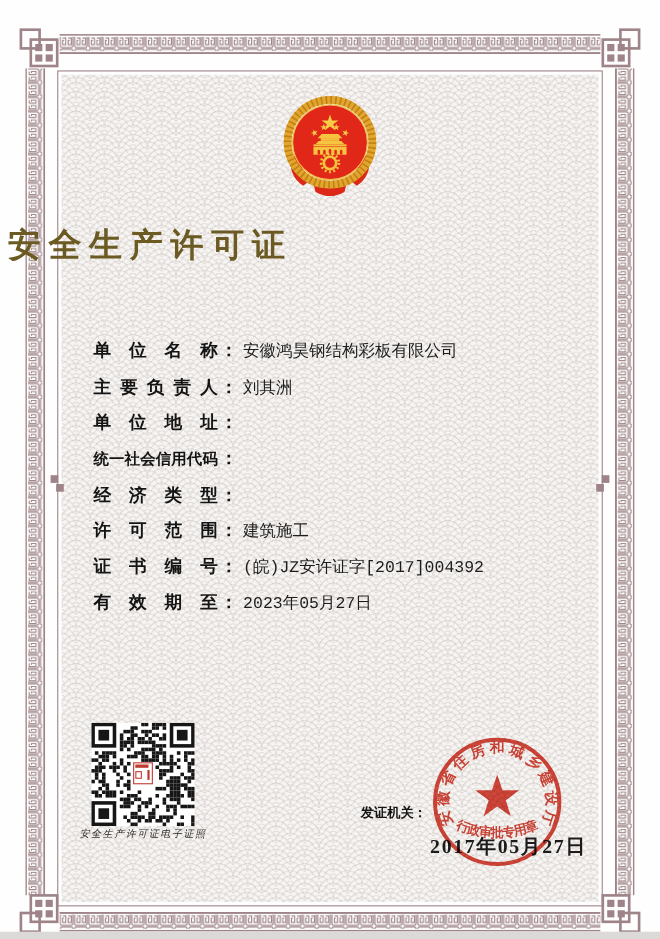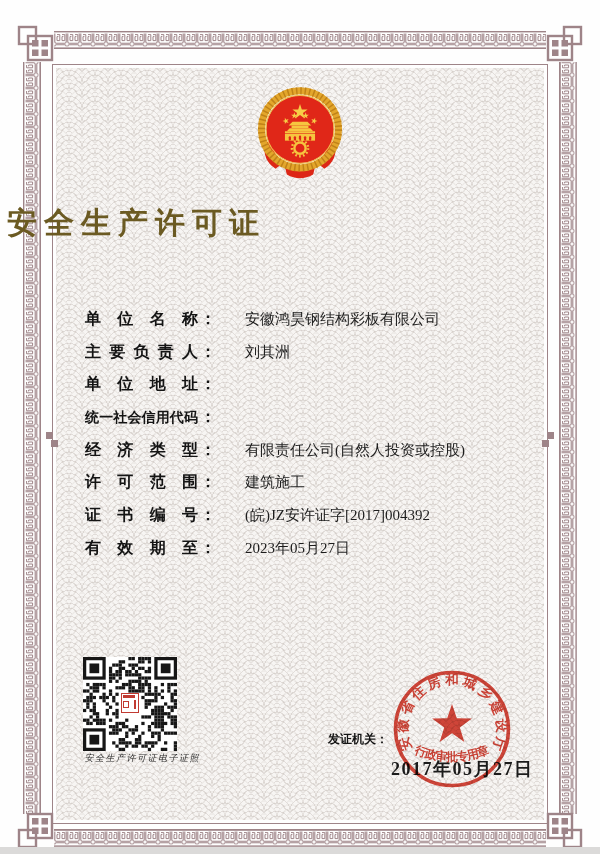--- a/index.html
+++ b/index.html
@@ -51,35 +51,35 @@
   .fields { position:absolute; left:85px; top:309px; width:470px; }
   .frow { display:flex; align-items:baseline; height:32.7px; }
   .flabel {
     display:inline-flex; justify-content:space-between;
     width:113px; flex:0 0 113px;
     font-size:16px; font-weight:bold; color:#141414;
   }
   .frow.tight .flabel { font-size:14px; letter-spacing:0; }
   .fcolon { font-size:16px; font-weight:bold; color:#141414; margin:0 5px 0 2px; }
   .fvalue {
-    font-family:Liberation Serif, serif;
-    font-size:15px; color:#1d1d1d;margin-left:24px;
+    font-family:Liberation Mono, monospace;
+    font-size:15px; color:#1d1d1d;
   }
 
   
   .qr { position:absolute; left:83px; top:657px; width:94px; height:94px; }
   .qr-logo {
     position:absolute; left:121px; top:693px; width:18px; height:20px;
     background:#fff; border:1.6px solid #c13a32;
   }
   .qr-logo .bar { position:absolute; left:1px; top:1px; width:12px; height:3px; background:#c13a32; }
   .qr-logo .blk { position:absolute; left:1px; top:7px; width:6px; height:7px; border:1.4px solid #c13a32; }
   .qr-logo .stk { position:absolute; right:2px; top:6px; width:2.5px; height:9px; background:#c13a32; }
   .qr-caption {
-    position:absolute; left:60px; top:752px; width:140px; text-align:right;
+    position:absolute; left:60px; top:752px; width:140px; text-align:center;
     font-family:Liberation Mono, monospace; font-style:italic;
     font-size:9px; letter-spacing:1.5px; color:#2a2a2a;
   }
   .issuer {
     position:absolute; left:328px; top:731px;
     font-size:12px; font-weight:bold; color:#141414;
   }
   .issue-date {
     position:absolute; left:391px; top:757px;
     font-family:"Liberation Serif", serif; font-weight:bold;
@@ -272,21 +272,20 @@
         <span class="fcolon">：</span>
     </div>
     <div class="frow">
       <span class="flabel js-justify">
           <span>经</span>
           <span>济</span>
           <span>类</span>
           <span>型</span>
         </span>
         <span class="fcolon">：</span>
-        <span class="fvalue">有限责任公司(自然人投资或控股)</span>
     </div>
     <div class="frow">
       <span class="flabel js-justify">
           <span>许</span>
           <span>可</span>
           <span>范</span>
           <span>围</span>
         </span>
         <span class="fcolon">：</span>
         <span class="fvalue">建筑施工</span>

